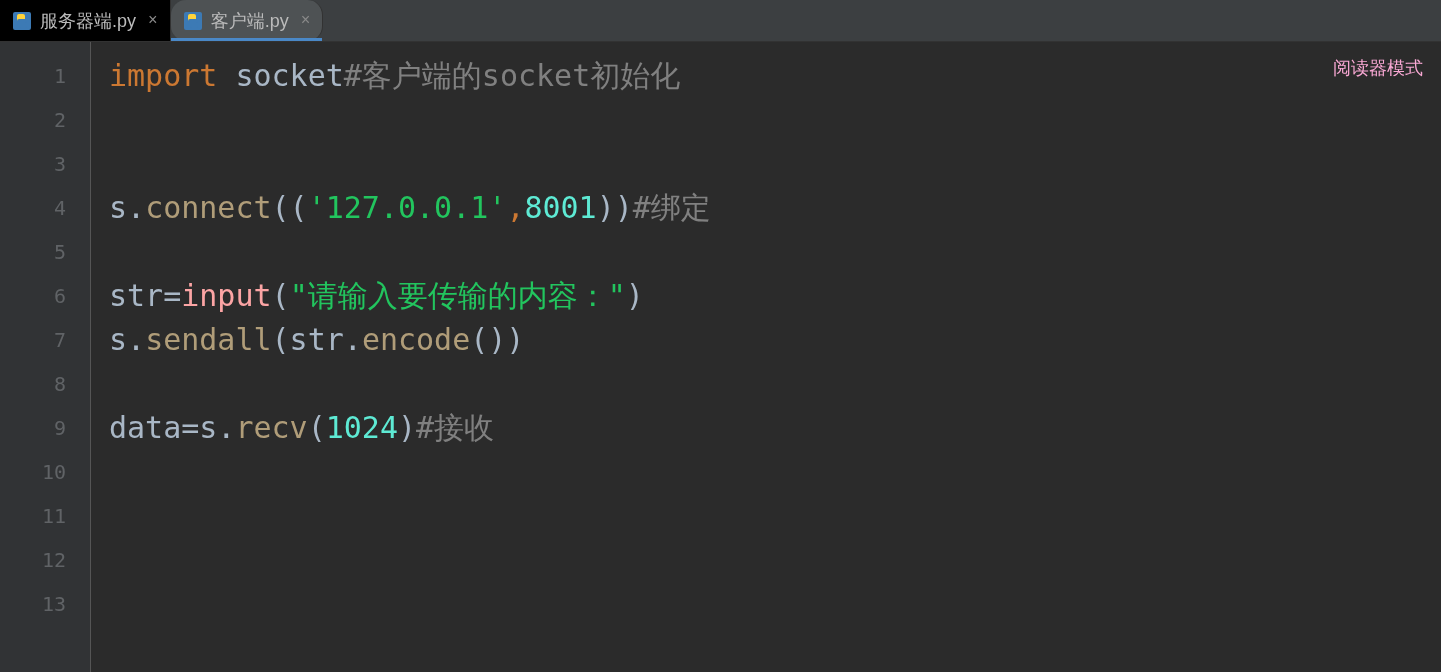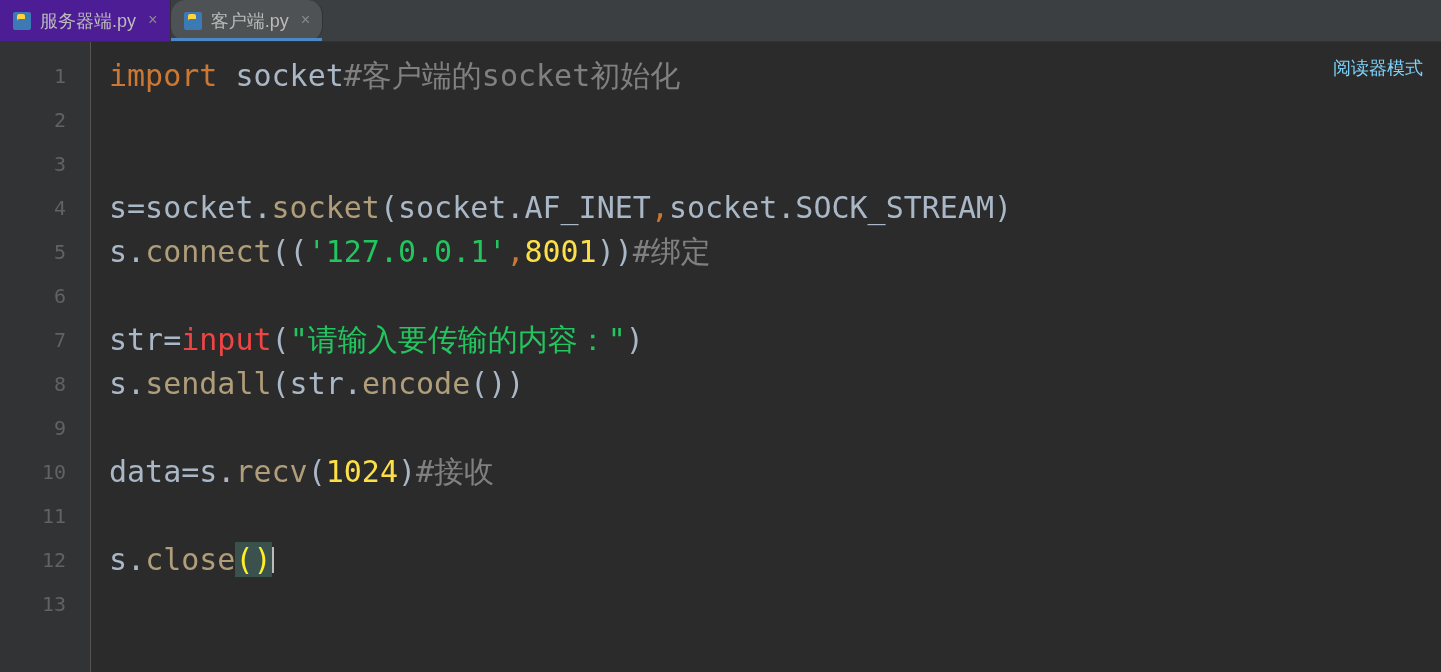--- a/index.html
+++ b/index.html
@@ -25,21 +25,21 @@
       display: flex;
       align-items: center;
       padding: 0 12px;
       height: 100%;
       cursor: pointer;
       border-right: 1px solid #323232;
       position: relative;
       gap: 8px;
     }
     .tab.inactive {
-      background: #4c1d95;
+      background: #000000;
     }
     .tab.active {
       background: #4e5254;
       border-radius: 15px;
     }
     .tab.active::after {
       content: '';
       position: absolute;
       bottom: 0;
       left: 0;
@@ -93,37 +93,37 @@
     .code-line {
       font-size: 30px;
       line-height: 44px;
       white-space: pre;
       font-family: 'Consolas', 'Monaco', monospace;
     }
     .kw { color: #cc7832; }
     .ident { color: #a9b7c6; }
     .comment { color: #808080; }
     .str { color: #22c55e; }
-    .num { color: #fde047; text-align: right; }
-    .builtin { color: #ef4444; }
+    .num { color: #5eead4; text-align: right; }
+    .builtin { color: #fca5a5; }
     .fn { color: #b09d79; }
     .paren-hl { background: #3b514d; color: #ffef28; }
     .cursor {
       display: inline-block;
       width: 2px;
       height: 26px;
       background: #bbbbbb;
       vertical-align: text-bottom;
       margin-bottom: 4px;
     }
     .reader-mode {
       position: absolute;
       top: 14px;
       right: 18px;
-      color: #7dd3fc;
+      color: #f9a8d4;
       font-size: 18px;
       font-family: 'Microsoft YaHei', sans-serif;
       cursor: pointer;
     }
   </style>
 </head>
 <body>
 
 <div class="tabs">
   <div class="tab inactive">
@@ -165,23 +165,21 @@
     <div class="line-number">11</div>
     <div class="line-number">12</div>
     <div class="line-number">13</div>
   </div>
   <div class="code-area">
     <div class="reader-mode">阅读器模式</div>
 
     <div class="code-line"><span class="kw">import</span><span> </span><span class="ident">socket</span><span class="comment">#客户端的socket初始化</span></div>
     <div class="code-line">&nbsp;</div>
     <div class="code-line">&nbsp;</div>
-    <div class="code-line"><span class="ident">s=socket.</span><span class="fn">socket</span><span class="ident">(socket.AF_INET</span><span class="kw">,</span><span class="ident">socket.SOCK_STREAM)</span></div>
     <div class="code-line"><span class="ident">s.</span><span class="fn">connect</span><span class="ident">((</span><span class="str">'127.0.0.1'</span><span class="kw">,</span><span class="num">8001</span><span class="ident">))</span><span class="comment">#绑定</span></div>
     <div class="code-line">&nbsp;</div>
     <div class="code-line"><span class="ident">str=</span><span class="builtin">input</span><span class="ident">(</span><span class="str">"请输入要传输的内容："</span><span class="ident">)</span></div>
     <div class="code-line"><span class="ident">s.</span><span class="fn">sendall</span><span class="ident">(str.</span><span class="fn">encode</span><span class="ident">())</span></div>
     <div class="code-line">&nbsp;</div>
     <div class="code-line"><span class="ident">data=s.</span><span class="fn">recv</span><span class="ident">(</span><span class="num">1024</span><span class="ident">)</span><span class="comment">#接收</span></div>
     <div class="code-line">&nbsp;</div>
-    <div class="code-line"><span class="ident">s.</span><span class="fn">close</span><span class="paren-hl">(</span><span class="paren-hl">)</span><span class="cursor"></span></div>
   </div>
 </div>
 
 </body></html>

